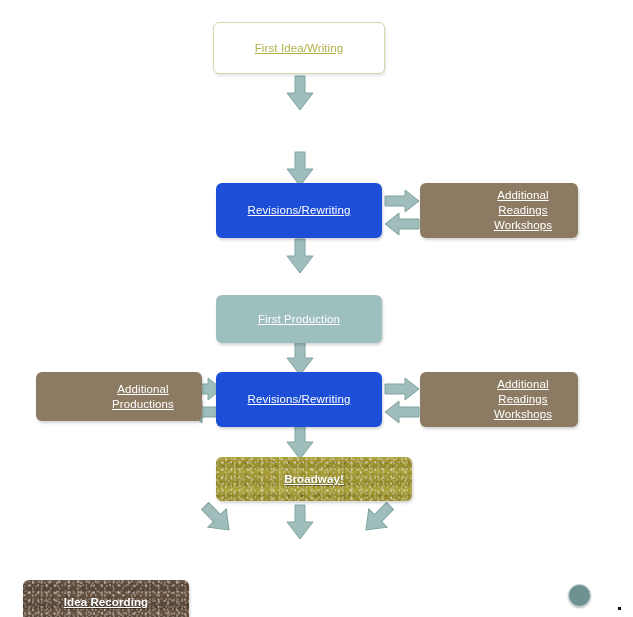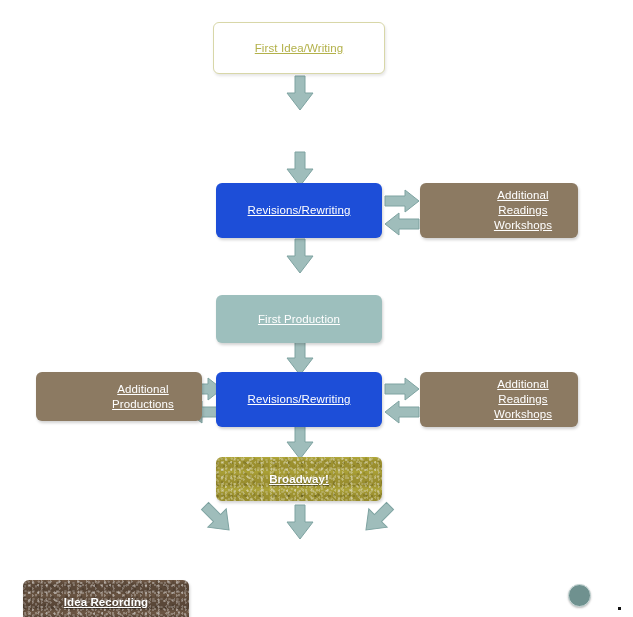--- a/index.html
+++ b/index.html
@@ -234,21 +234,21 @@
     <span class="lbl">Revisions/Rewriting</span>
   </div>
 
   <div class="node fill-brown" style="left:420px; top:372px; width:158px; height:55px;">
     <span class="lbl">
       <span>Additional Readings</span><br>
       <span>Workshops</span>
     </span>
   </div>
 
-  <div class="node grunge fill-grunge-olive" style="left:216px; top:457px; width:166px; height:44px;">
+  <div class="node grunge fill-grunge-olive" style="left:216px; top:457px; width:196px; height:44px;">
     <span class="lbl">Broadway!</span>
   </div>
 
   <div class="node grunge fill-grunge-brown" style="left:23px; top:536px; width:166px; height:44px;">
     <span class="lbl">Idea Recording</span>
   </div>
 
   <div class="dot dot-teal" style="left:568px; top:584px;"></div>
   <div class="dot dot-black" style="left:618px; top:607px;"></div>
 

